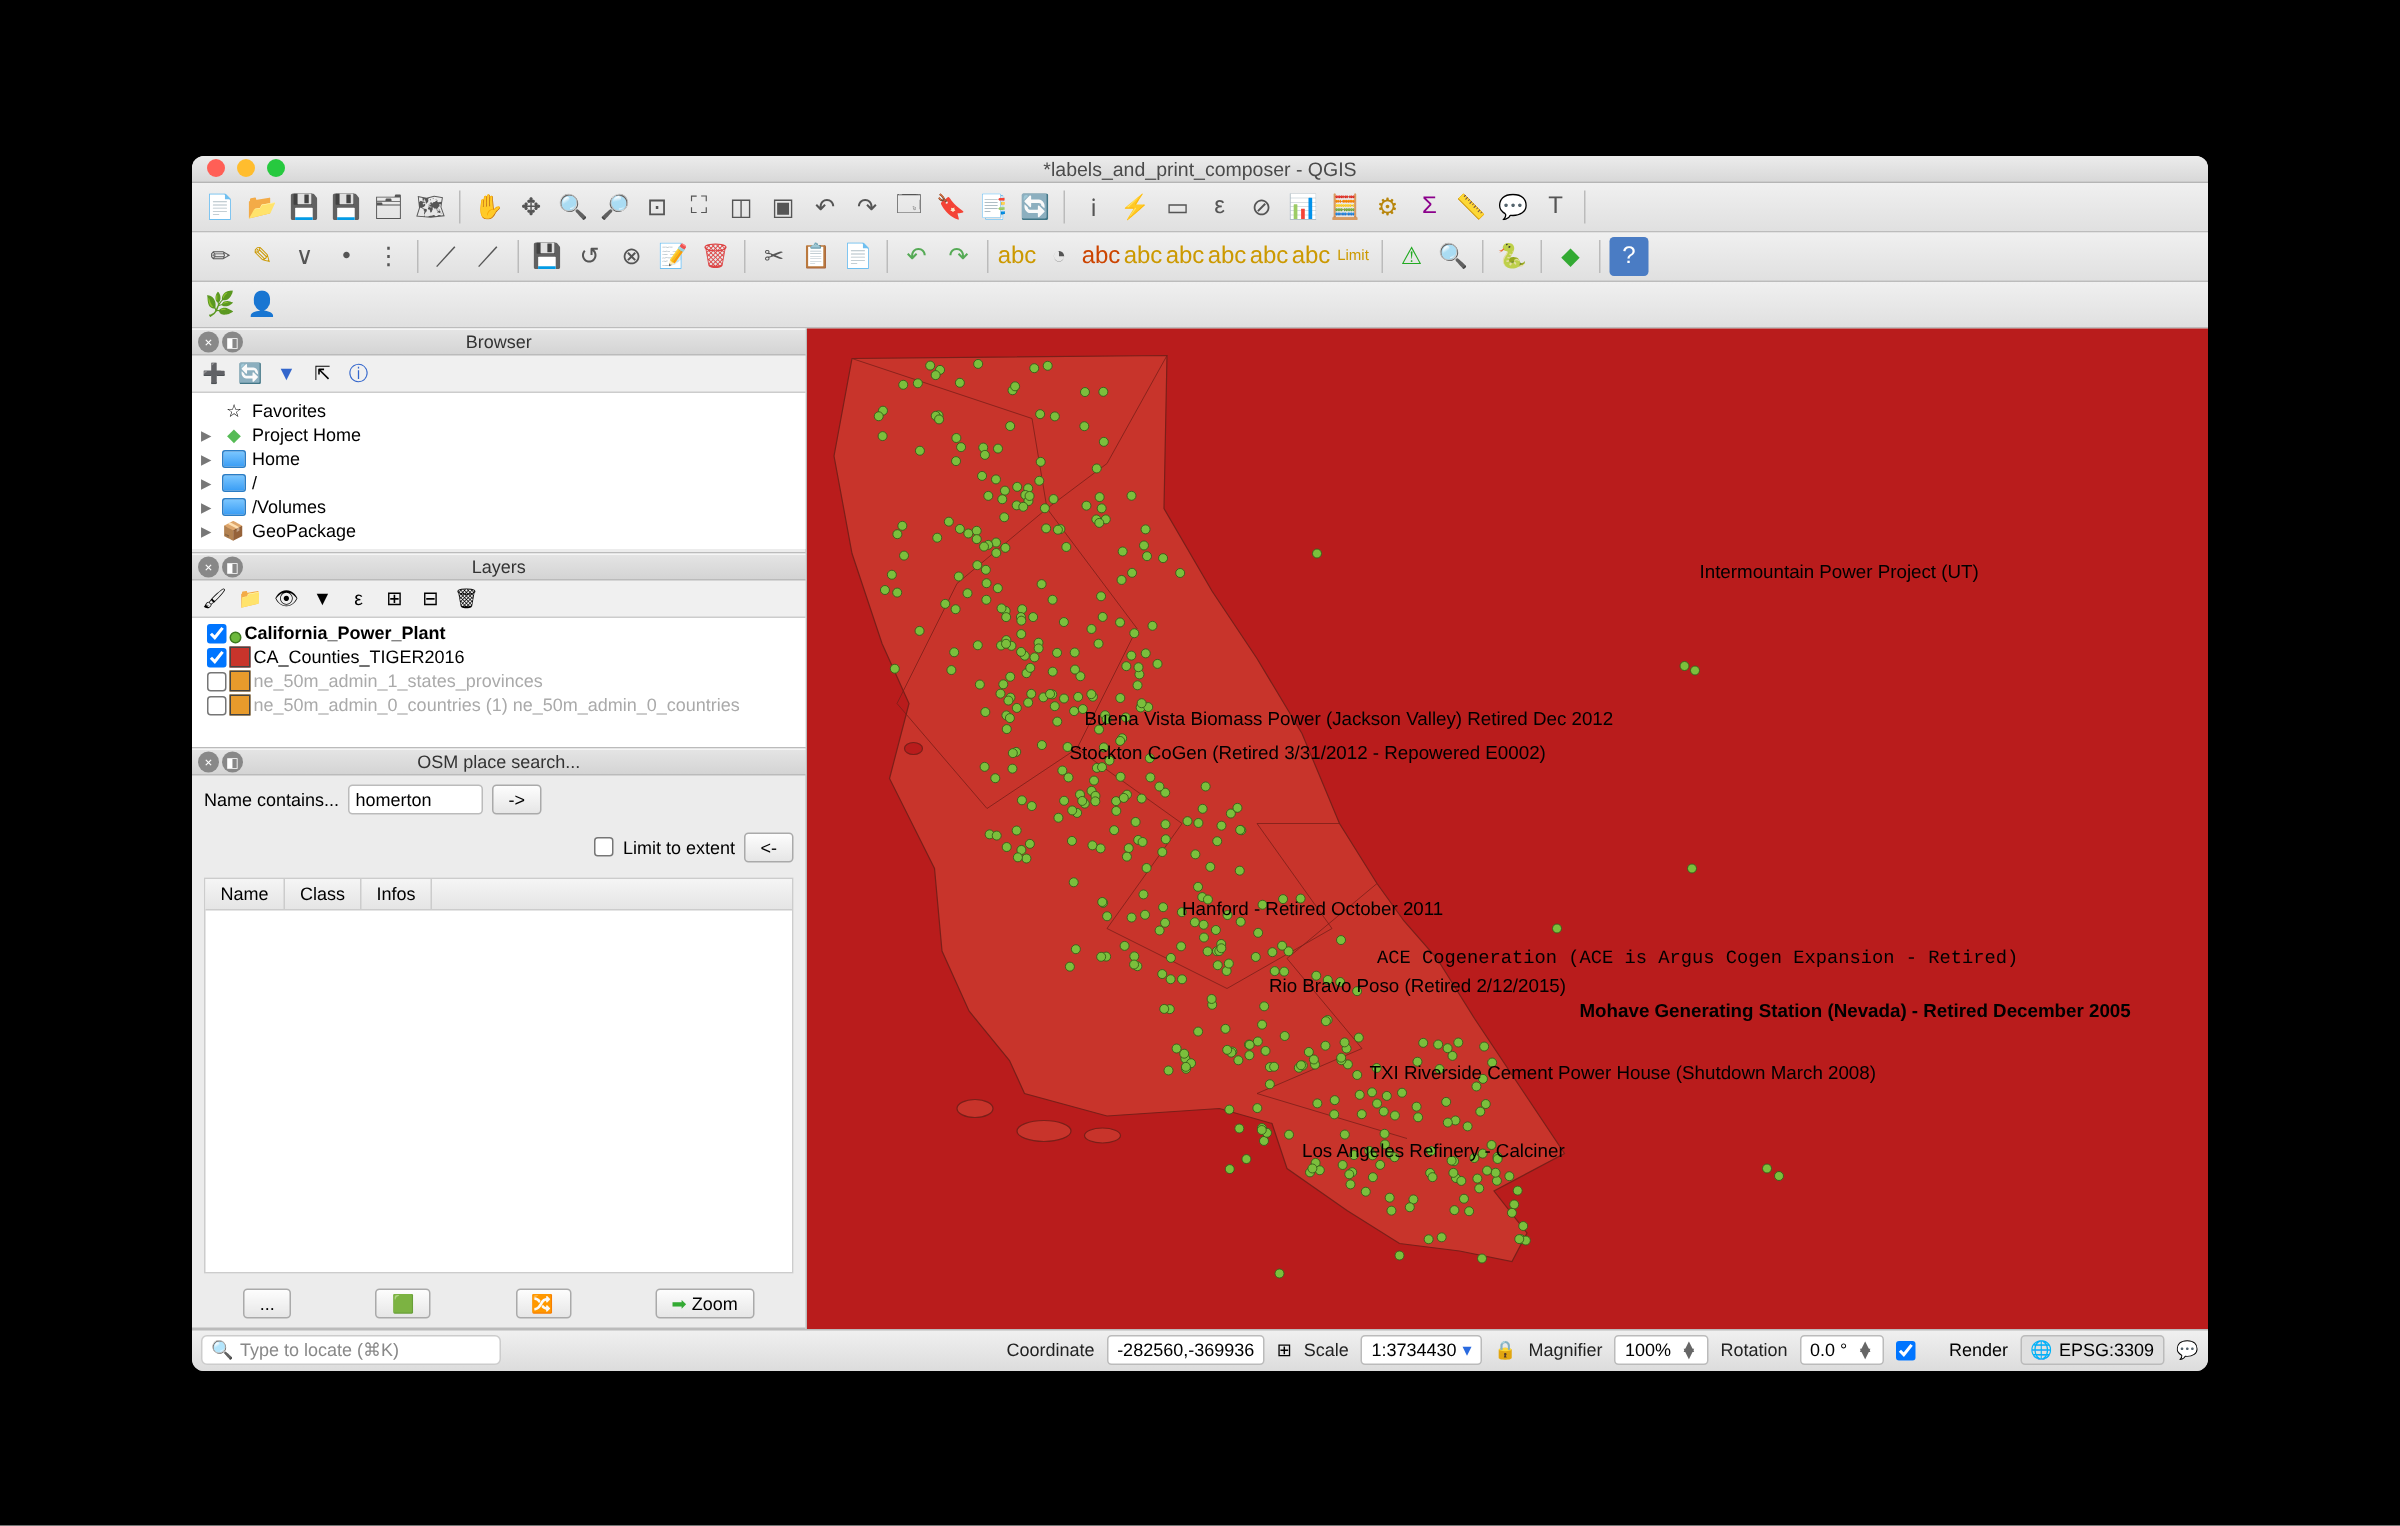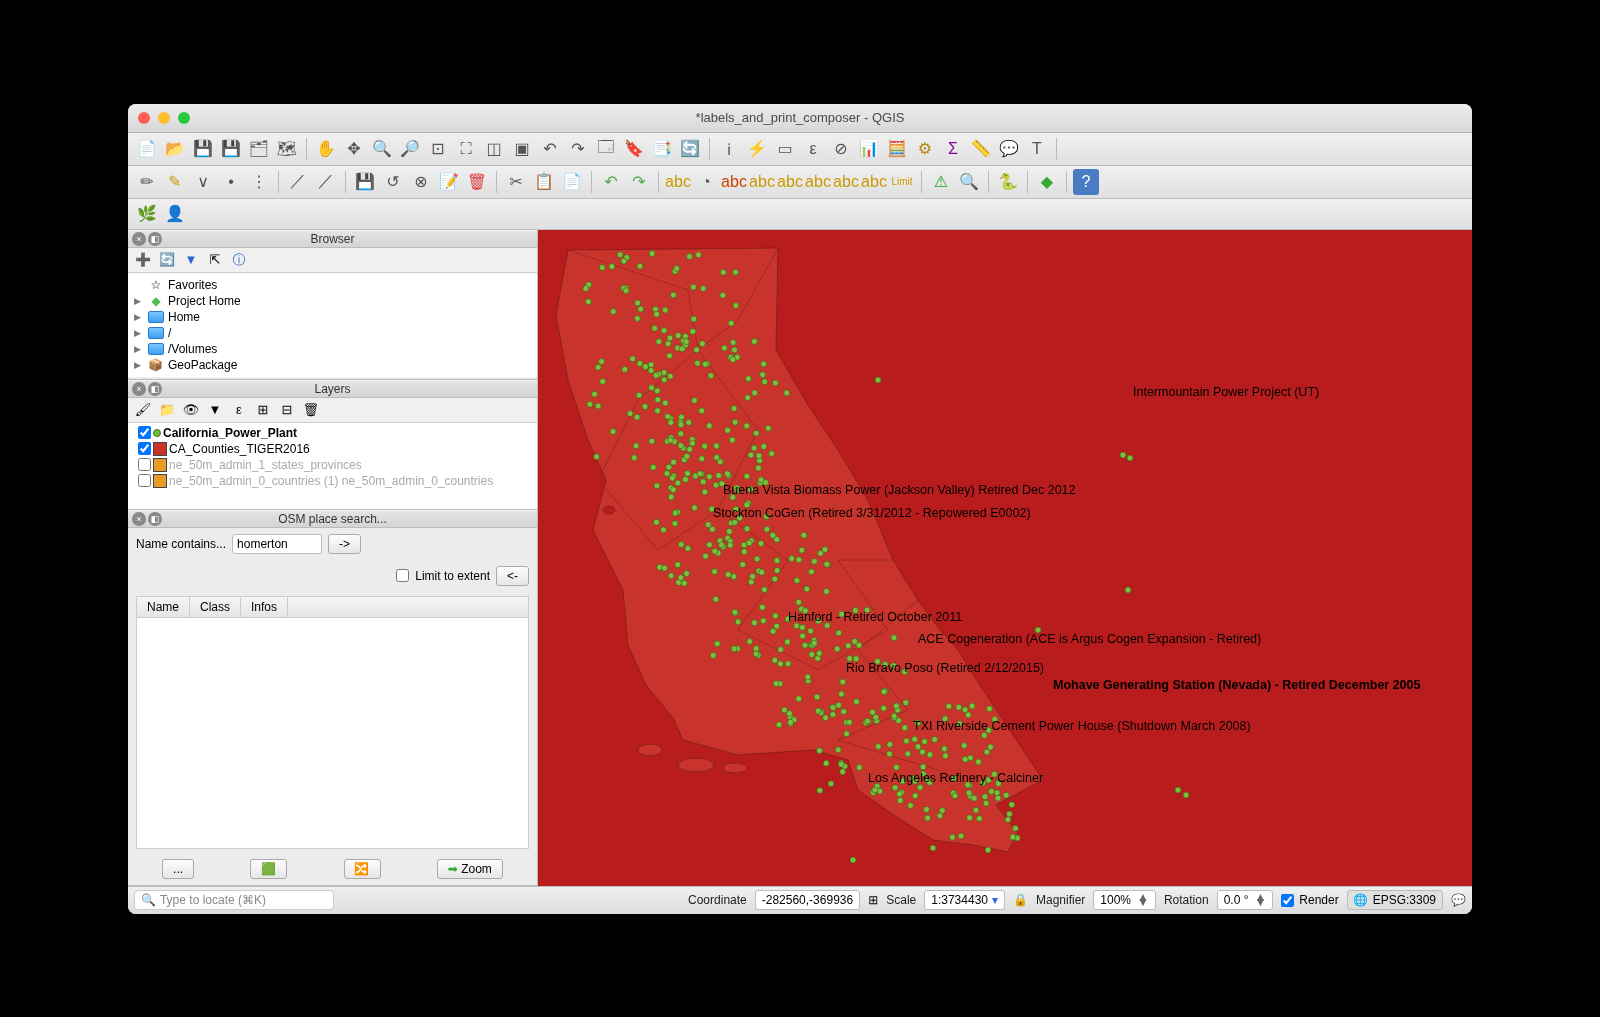--- a/index.html
+++ b/index.html
@@ -1,18 +1,18 @@
 <!DOCTYPE html>
 <html><head>
 <meta charset="utf-8">
 <style>
 *{box-sizing:border-box;margin:0;padding:0;font-family:-apple-system,"Helvetica Neue",Arial,sans-serif;font-size:12px}
 body{background:#000;display:flex;align-items:center;justify-content:center;min-height:100vh}
 .window{width:1344px;height:810px;background:#e8e8e8;border-radius:8px;box-shadow:0 20px 60px rgba(0,0,0,.5);overflow:hidden;display:flex;flex-direction:column}
-.titlebar{height:29px;background:linear-gradient(#ececec,#d8d8d8);display:flex;align-items:center;padding:0 10px;position:relative;border-bottom:1px solid #b5b5b5}
+.titlebar{height:18px;background:linear-gradient(#ececec,#d8d8d8);display:flex;align-items:center;padding:0 10px;position:relative;border-bottom:1px solid #b5b5b5}
 .traffic{display:flex;gap:8px}
 .tl{width:12px;height:12px;border-radius:50%}
 .tl.red{background:#ff5f56}.tl.ylw{background:#ffbd2e}.tl.grn{background:#27c93f}
 .title{position:absolute;left:0;right:0;text-align:center;color:#4a4a4a;font-size:13px}
 .toolbar{display:flex;align-items:center;padding:3px 6px;background:linear-gradient(#f0f0f0,#e0e0e0);border-bottom:1px solid #bcbcbc;gap:2px;flex-wrap:wrap}
 .tbtn{width:26px;height:26px;display:flex;align-items:center;justify-content:center;border-radius:3px;font-size:16px;cursor:pointer;color:#555}
 .sep{width:1px;height:22px;background:#bbb;margin:0 4px}
 .content{flex:1;display:flex;min-height:0}
 .left{width:410px;background:#ececec;display:flex;flex-direction:column;border-right:1px solid #bbb}
 .panel{border-bottom:1px solid #bbb;display:flex;flex-direction:column}
@@ -22,21 +22,21 @@
 .phb{width:14px;height:14px;border-radius:50%;background:#888;color:#fff;font-size:9px;display:flex;align-items:center;justify-content:center;cursor:pointer}
 .ptools{padding:3px 6px;display:flex;gap:6px;align-items:center;border-bottom:1px solid #ccc;background:#f0f0f0}
 .pti{width:18px;height:18px;display:flex;align-items:center;justify-content:center;cursor:pointer;font-size:13px}
 .tree{padding:4px 0;overflow:auto;background:#fff}
 .titem{display:flex;align-items:center;padding:1px 6px;gap:4px;cursor:pointer}
 .tarr{width:10px;color:#777;font-size:9px}
 .ticon{width:16px;height:14px;display:flex;align-items:center;justify-content:center}
 .tlabel{font-size:12px}
 .fold{width:16px;height:12px;background:linear-gradient(#7ac6ff,#3b9ef5);border-radius:2px;border:1px solid #2a7dc5}
 .layers-list{background:#fff;padding:2px 0;flex:1}
-.litem{display:flex;align-items:center;padding:1px 10px;gap:2px}
+.litem{display:flex;align-items:flex-end;padding:1px 10px;gap:2px}
 .chk{width:13px;height:13px}
 .swatch{width:14px;height:14px;border:1px solid #444}
 .litem.dim{color:#aaa}
 .osm{flex:1;display:flex;flex-direction:column}
 .osm-row{padding:6px 8px;display:flex;align-items:center;gap:6px}
 .osm input[type=text]{padding:2px 4px;border:1px solid #bbb;border-radius:3px;width:90px;background:#fff}
 .bbtn{padding:2px 10px;border:1px solid #aaa;border-radius:3px;background:linear-gradient(#fdfdfd,#e6e6e6);cursor:pointer}
 .osm-table{flex:1;background:#fff;border:1px solid #ccc;margin:4px 8px}
 .osm-th{display:flex;background:linear-gradient(#f5f5f5,#e5e5e5);border-bottom:1px solid #ccc}
 .osm-th div{padding:3px 10px;border-right:1px solid #ccc;font-size:12px}
@@ -753,21 +753,21 @@
             <circle cx="315" cy="630" r="3"></circle>
             <circle cx="395" cy="618" r="3"></circle>
             <circle cx="450" cy="620" r="3"></circle>
           </g>
       </svg>
       <div id="map-labels">
           <div class="mlabel" style="left: 595px; top: 155px;">Intermountain Power Project (UT)</div>
           <div class="mlabel" style="left: 185px; top: 253px;">Buena Vista Biomass Power (Jackson Valley) Retired Dec 2012</div>
           <div class="mlabel" style="left: 175px; top: 276px;">Stockton CoGen (Retired 3/31/2012 - Repowered E0002)</div>
           <div class="mlabel" style="left: 250px; top: 380px;">Hanford - Retired October 2011</div>
-          <div class="mlabel" style="left: 380px; top: 402px;">ACE Cogeneration (ACE is Argus Cogen Expansion - Retired)</div>
+          <div class="mlabel" style="left: 380px; top: 413px; font-family: Liberation Mono, monospace;">ACE Cogeneration (ACE is Argus Cogen Expansion - Retired)</div>
           <div class="mlabel" style="left: 280px; top: 431px; margin-left: 28px;">Rio Bravo Poso (Retired 2/12/2015)</div>
           <div class="mlabel" style="left: 515px; top: 448px; font-weight: bold;">Mohave Generating Station (Nevada) - Retired December 2005</div>
           <div class="mlabel" style="left: 375px; top: 489px;">TXI Riverside Cement Power House (Shutdown March 2008)</div>
           <div class="mlabel" style="left: 330px; top: 541px;">Los Angeles Refinery - Calciner</div>
         </div>
     </div>
   </div>
 
   <div class="status">
     <div class="locate">
@@ -795,21 +795,21 @@
         </span>
       </div>
     <span class="slabel">Rotation</span>
     <div class="stepper">
         <span>0.0 °</span>
         <span class="stepbtns">
           <span>▲</span>
           <span>▼</span>
         </span>
       </div>
-    <label style="display:flex;gap:5px;align-items:center">
+    <label style="display:flex;gap:22px;align-items:center">
         <input type="checkbox" checked="" style="">
         <span>Render</span>
       </label>
     <div class="crs">
         <span>🌐</span>
         <span>EPSG:3309</span>
       </div>
     <span>💬</span>
   </div>
 </div>

